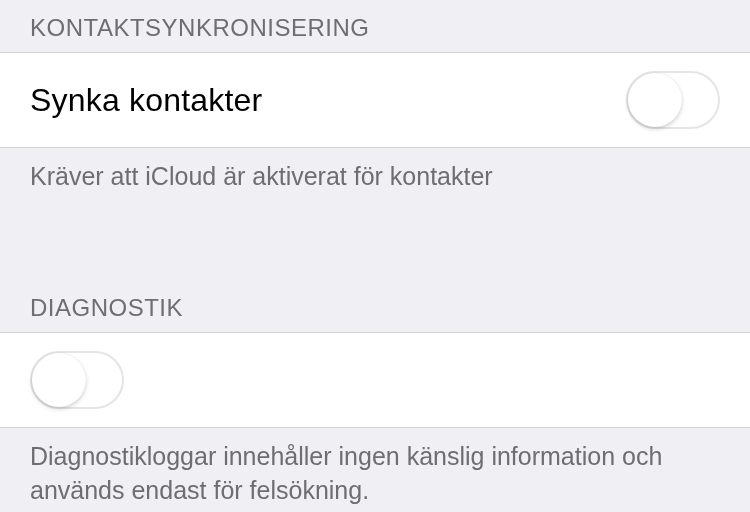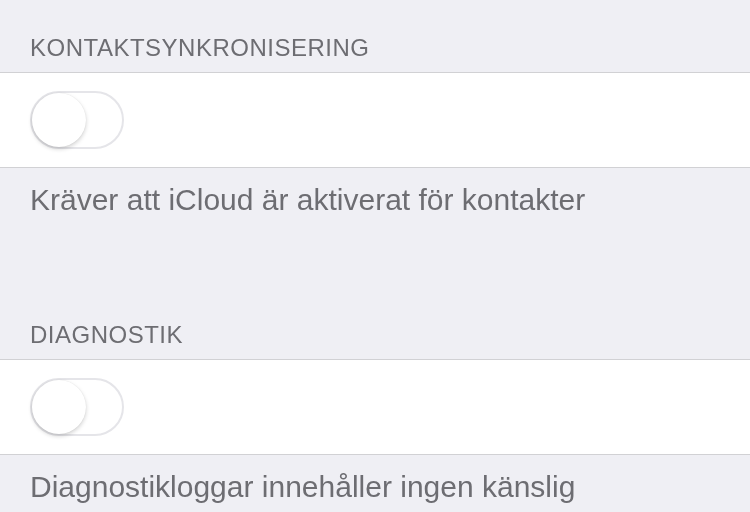--- a/index.html
+++ b/index.html
@@ -15,39 +15,39 @@
       overflow: hidden;
     }
     .section-header {
       padding: 34px 30px 10px 30px;
       font-size: 24px;
       color: #6d6d72;
       letter-spacing: 0.5px;
       text-transform: uppercase;
     }
     .section-header.first {
-      padding-top: 34px;
+      padding-top: 14px;
     }
     .cell {
       background-color: #ffffff;
       border-top: 1px solid #d1d1d4;
       border-bottom: 1px solid #d1d1d4;
       padding: 18px 30px;
       display: flex;
       align-items: center;
       justify-content: space-between;
     }
     .cell-label {
       font-size: 32px;
       color: #000000;
       letter-spacing: 0.2px;
     }
     .section-footer {
       padding: 12px 30px 10px 30px;
-      font-size: 30px;
+      font-size: 25px;
       color: #6d6d72;
       line-height: 1.35;
     }
     .toggle {
       position: relative;
       width: 94px;
       height: 58px;
       background-color: #ffffff;
       border: 2px solid #e5e5e9;
       border-radius: 29px;
@@ -67,20 +67,21 @@
     .spacer {
       height: 56px;
     }
   </style>
 </head>
 <body>
 
 <div class="section-header first">KONTAKTSYNKRONISERING</div>
 
 <div class="cell">
+  <span class="cell-label">Synka kontakter</span>
   <div class="toggle">
     <div class="toggle-knob"></div>
   </div>
 </div>
 
 <div class="section-footer">Kräver att iCloud är aktiverat för kontakter</div>
 
 <div class="spacer"></div>
 
 <div class="section-header">DIAGNOSTIK</div>

